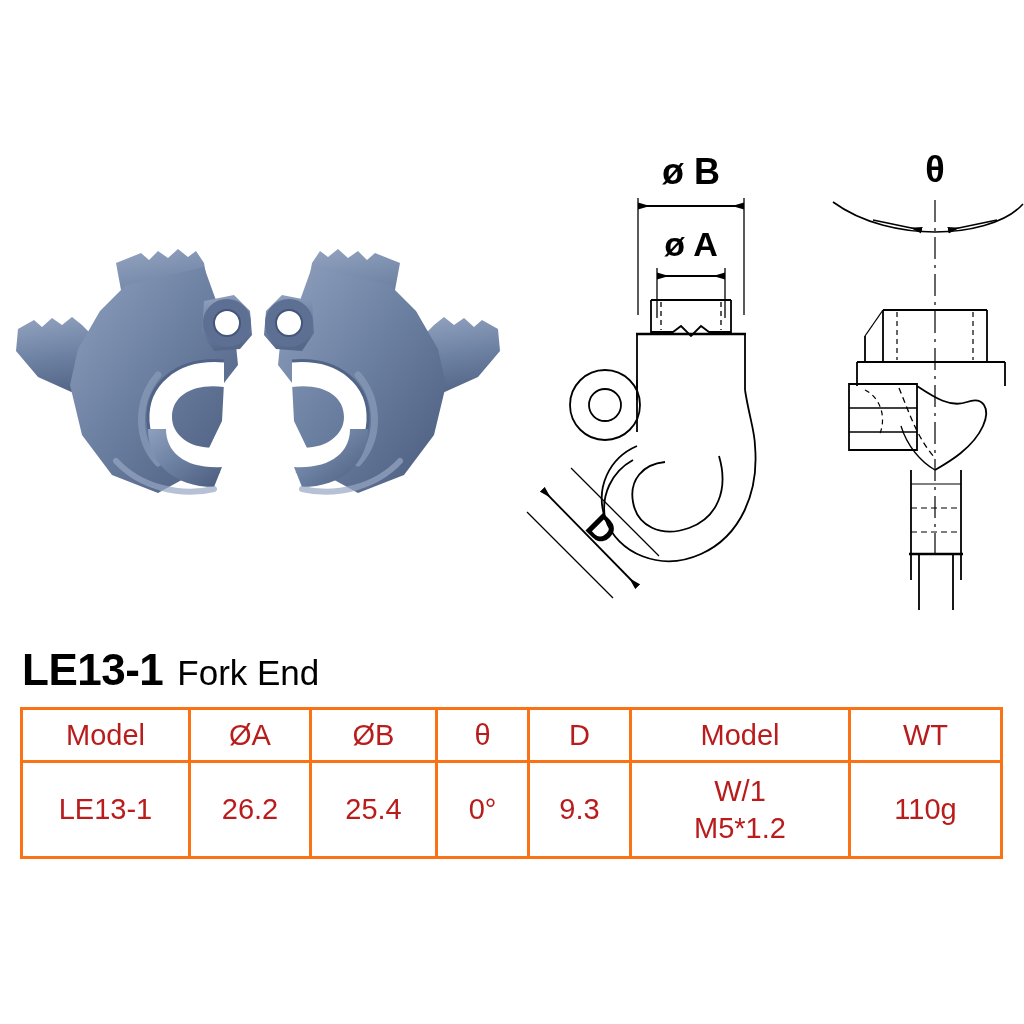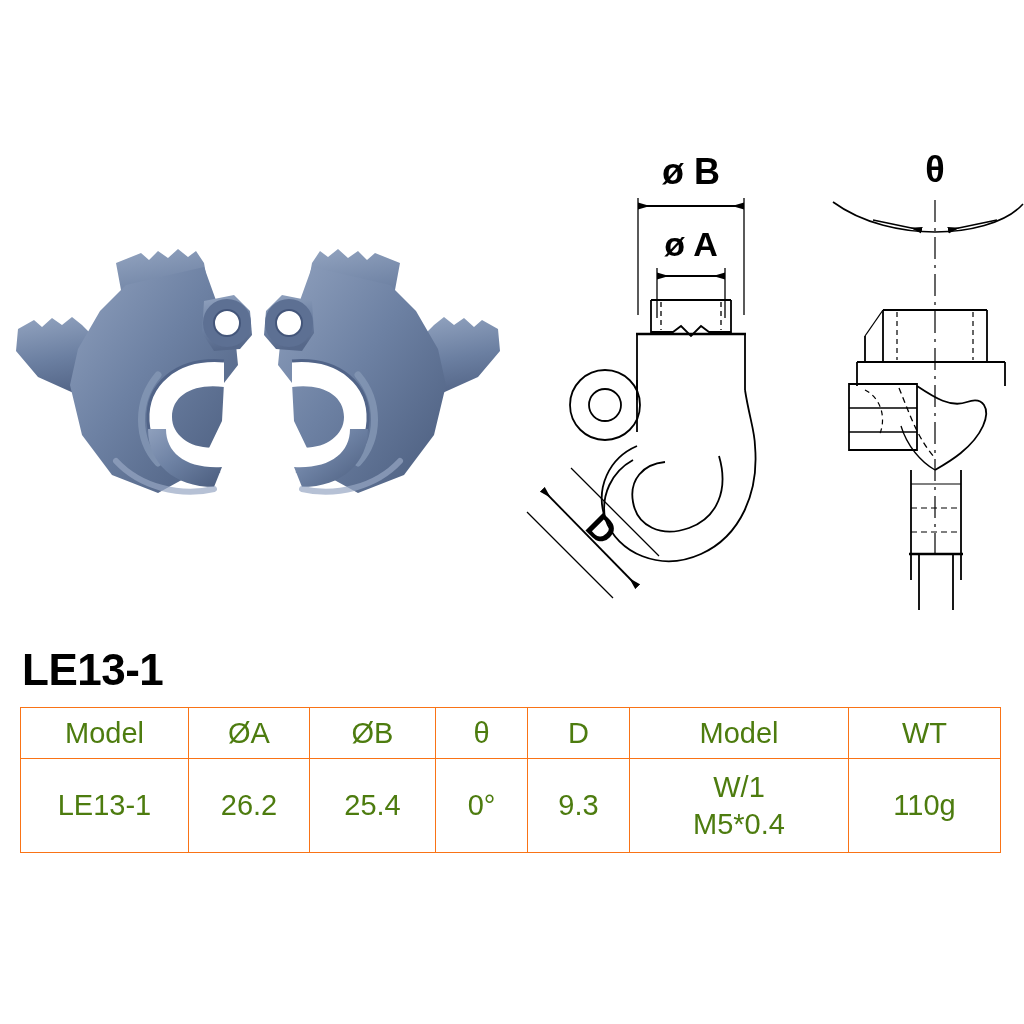--- a/index.html
+++ b/index.html
@@ -37,25 +37,25 @@
   }
 
   
   .spec-table{
     position:absolute;left:20px;top:707px;
     width:980px;
     border-collapse:collapse;
     table-layout:fixed;
   }
   .spec-table td,.spec-table th{
-    border:1px solid #f97316;
+    border:3px solid #f97316;
     text-align:center;
     vertical-align:middle;
     font-weight:normal;
-    color:#4d7c0f;
+    color:#b91c1c;
     padding:0;
   }
   .spec-table th{font-size:29px;height:50px;}
   .spec-table td{font-size:29px;}
   tr.row-tall td{height:93px;}
   tr.row-short td{height:53px;}
   .cell-multi{line-height:1.25;}
   .cell-multi span{display:block;}
 
   
@@ -250,20 +250,21 @@
         <text class="dim-label" x="186" y="44" font-size="36" text-anchor="middle" fill="#000">ø B</text>
         <text class="dim-label" x="186" y="116" font-size="34" text-anchor="middle" fill="#000">ø A</text>
         <text class="dim-label" x="88" y="398" font-size="36" text-anchor="middle" fill="#000" transform="rotate(45,88,398)">D</text>
         <text class="dim-label" x="430" y="42" font-size="36" text-anchor="middle" fill="#000">θ</text>
       </svg>
     </div>
   </div>
 
   <div class="title-row">
     <span class="title-model">LE13-1</span>
+    <span class="title-desc">Fork End</span>
   </div>
 
   <table class="spec-table">
     <colgroup>
       <col class="c-model">
         <col class="c-a">
         <col class="c-b">
         <col class="c-t">
       <col class="c-d">
         <col class="c-eyelet">
@@ -282,20 +283,20 @@
     </thead>
     <tbody>
       <tr class="row-tall">
         <td>LE13-1</td>
         <td>26.2</td>
         <td>25.4</td>
         <td>0°</td>
         <td>9.3</td>
         <td class="cell-multi">
           <span>W/1</span>
-          <span>M5*0.4</span>
+          <span>M5*1.2</span>
         </td>
         <td>110g</td>
       </tr>
     </tbody>
   </table>
 
 </div>
 
 </body></html>

